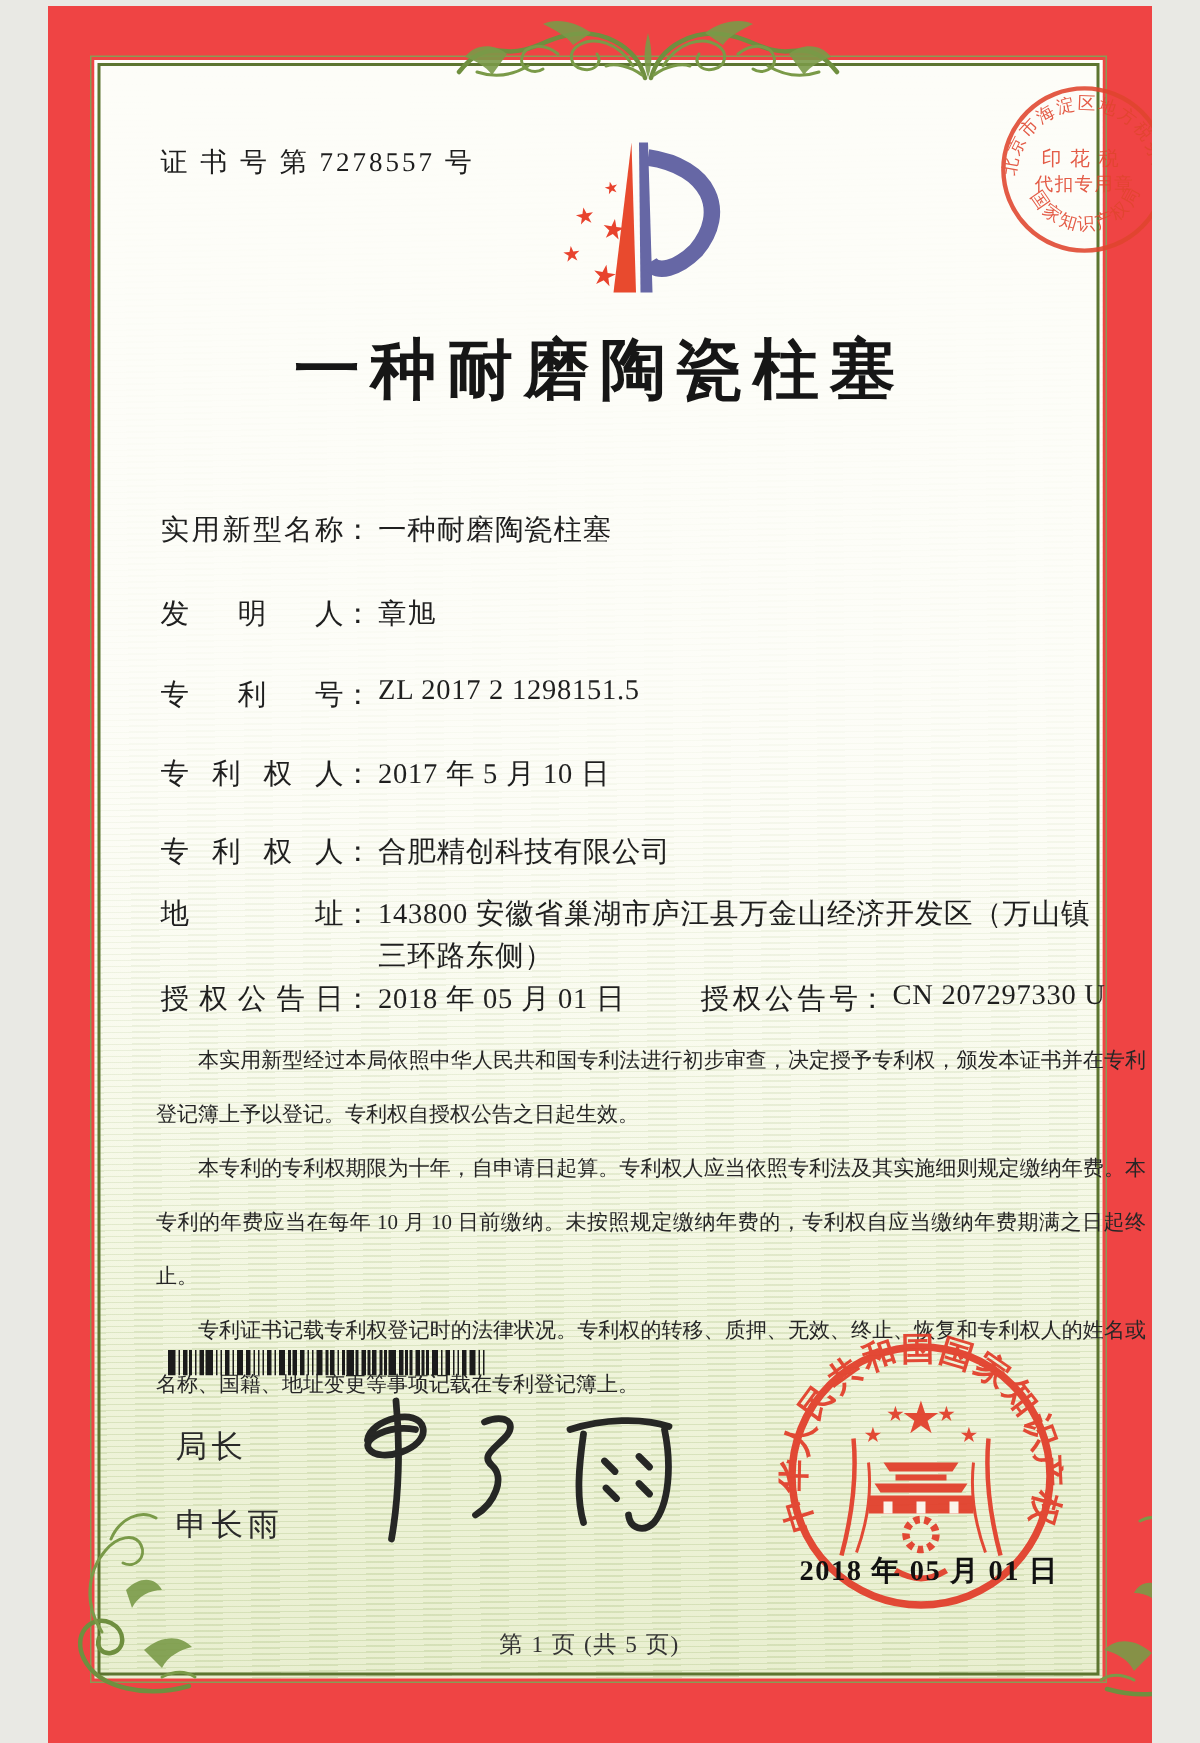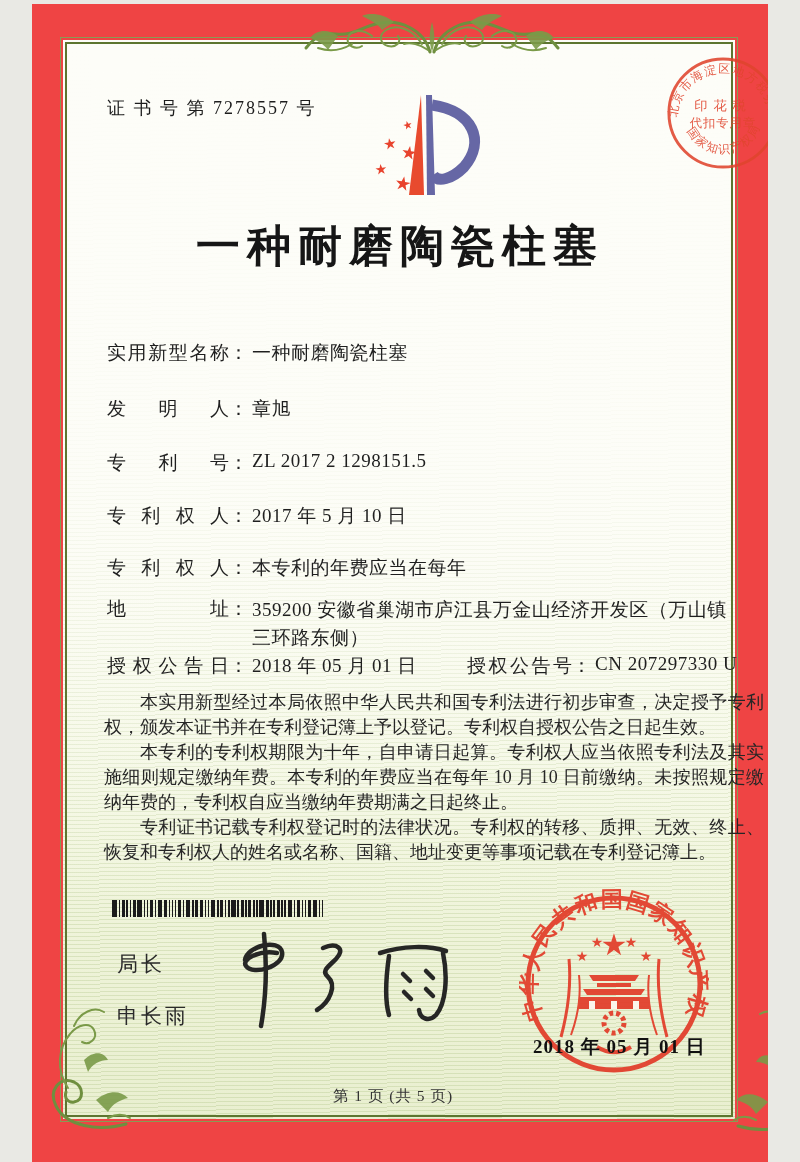--- a/index.html
+++ b/index.html
@@ -32,21 +32,21 @@
   .title{position:absolute;left:0;right:0;top:213px;text-align:center;margin:0;
     font-size:44px;font-weight:700;letter-spacing:7px;color:#161616;}
 
   .frow{position:absolute;left:75px;font-size:19px;color:#1f1f1f;white-space:nowrap;}
   .flabel{display:inline-block;width:122px;text-align:justify;text-align-last:justify;vertical-align:top;}
   .fcolon{display:inline-block;vertical-align:top;}
   .fvalue{display:inline-block;vertical-align:top;margin-left:4px;letter-spacing:.5px;}
   .addr-val{white-space:normal;width:500px;line-height:28px;}
   .grant-no-group{position:absolute;left:360px;top:0;}
 
-  .paras{position:absolute;left:72px;top:686px;width:660px;font-size:18px;line-height:25px;
+  .paras{position:absolute;left:72px;top:686px;width:660px;font-size:14px;line-height:36px;
     text-align:justify;color:#262626;}
   .paras p{margin:0;text-indent:2em;}
 
   .barcode{position:absolute;left:80px;top:896px;width:220px;height:17px;display:flex;align-items:stretch;overflow:hidden;}
   .barcode i{display:block;background:#1b1b1b;height:100%;}
 
   .signer-title{position:absolute;left:85px;top:946px;font-size:21px;letter-spacing:3px;
     font-family:"Liberation Sans","DejaVu Sans",sans-serif;color:#2a2a2a;}
   .signer-name{position:absolute;left:85px;top:998px;font-size:21px;letter-spacing:3px;
     font-family:"Liberation Sans","DejaVu Sans",sans-serif;color:#2a2a2a;}
@@ -134,24 +134,24 @@
   <div class="frow" style="top:392px;">
     <span class="flabel">发明人</span><span class="fcolon">：</span><span class="fvalue">章旭</span>
   </div>
   <div class="frow" style="top:446px;">
     <span class="flabel">专利号</span><span class="fcolon">：</span><span class="fvalue">ZL 2017 2 1298151.5</span>
   </div>
   <div class="frow" style="top:499px;">
     <span class="flabel">专利权人</span><span class="fcolon">：</span><span class="fvalue">2017 年 5 月 10 日</span>
   </div>
   <div class="frow" style="top:551px;">
-    <span class="flabel">专利权人</span><span class="fcolon">：</span><span class="fvalue">本专利的年费应当在每年</span>
+    <span class="flabel">专利权人</span><span class="fcolon">：</span><span class="fvalue">合肥精创科技有限公司</span>
   </div>
   <div class="frow" style="top:592px;">
-    <span class="flabel">地址</span><span class="fcolon">：</span><span class="fvalue addr-val"><span style="display:block;">359200 安徽省巢湖市庐江县万金山经济开发区（万山镇</span><span style="display:block;">三环路东侧）</span></span>
+    <span class="flabel">地址</span><span class="fcolon">：</span><span class="fvalue addr-val"><span style="display:block;">143800 安徽省巢湖市庐江县万金山经济开发区（万山镇</span><span style="display:block;">三环路东侧）</span></span>
   </div>
   <div class="frow" style="top:649px;">
     <span class="flabel">授权公告日</span><span class="fcolon">：</span><span class="fvalue">2018 年 05 月 01 日</span>
     <span class="grant-no-group">
       <span class="flabel" style="width:105px;">授权公告号</span><span class="fcolon">：</span><span class="fvalue">CN 207297330 U</span>
     </span>
   </div>
 
   <div class="paras">
     <p>本实用新型经过本局依照中华人民共和国专利法进行初步审查，决定授予专利权，颁发本证书并在专利登记簿上予以登记。专利权自授权公告之日起生效。</p>

